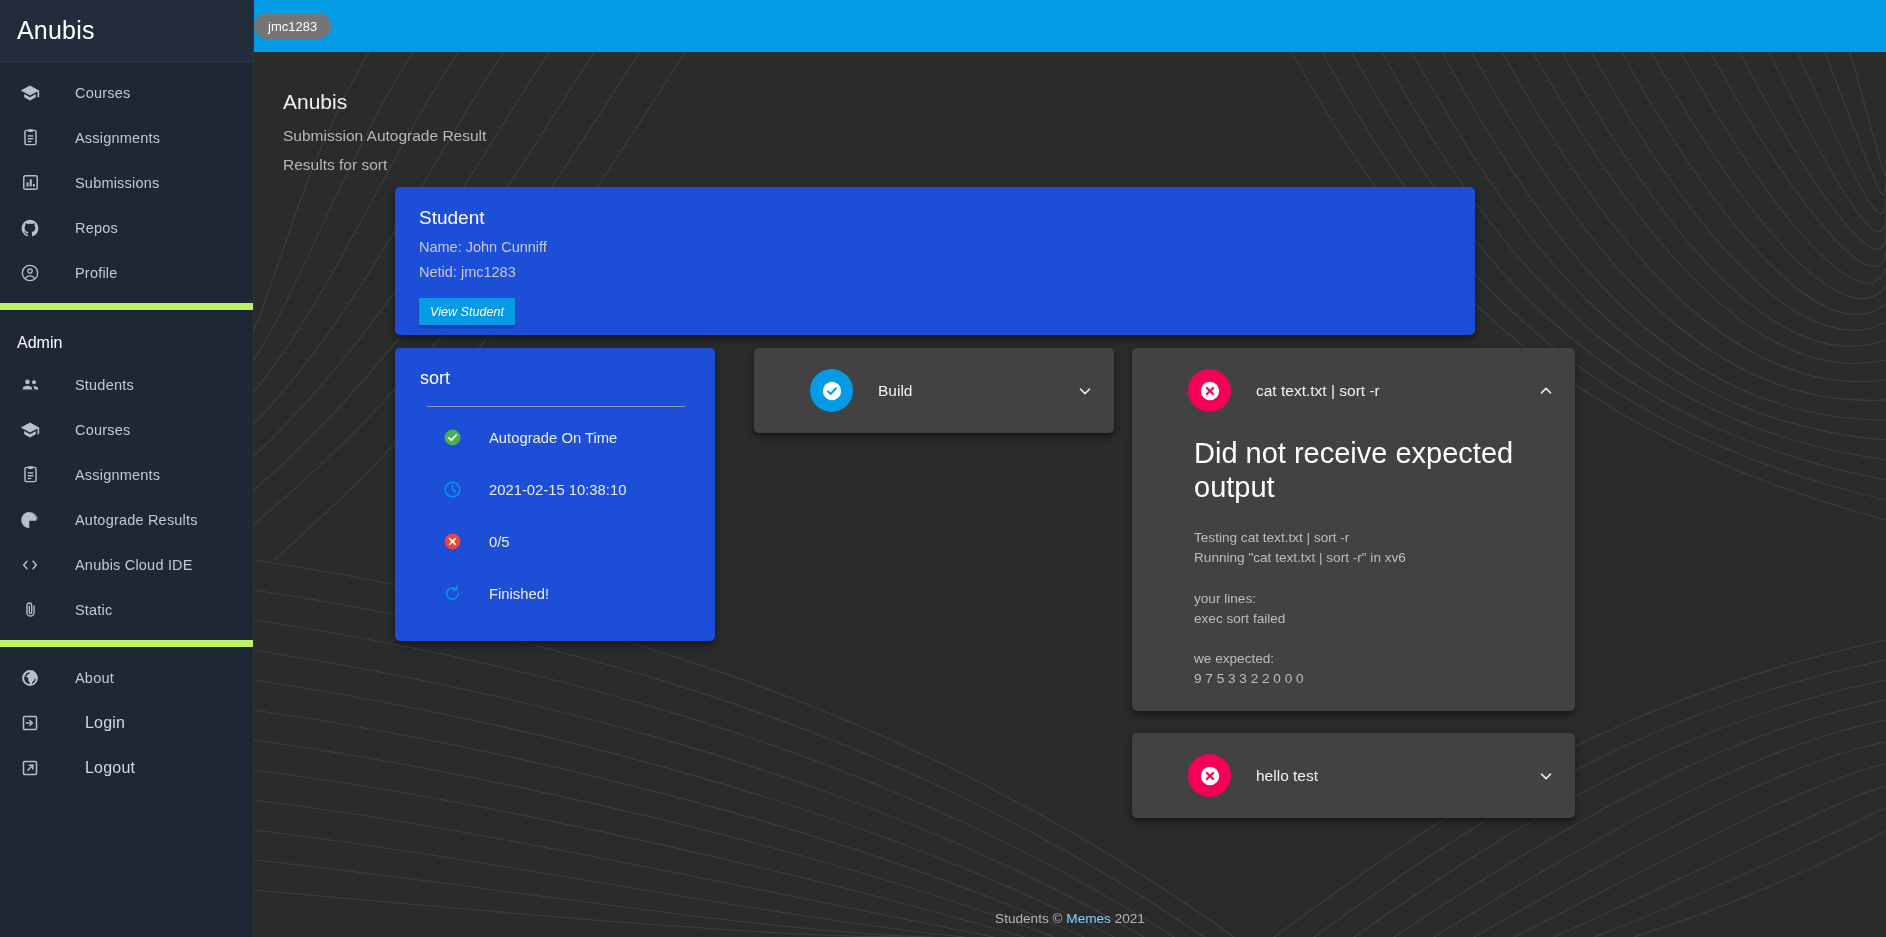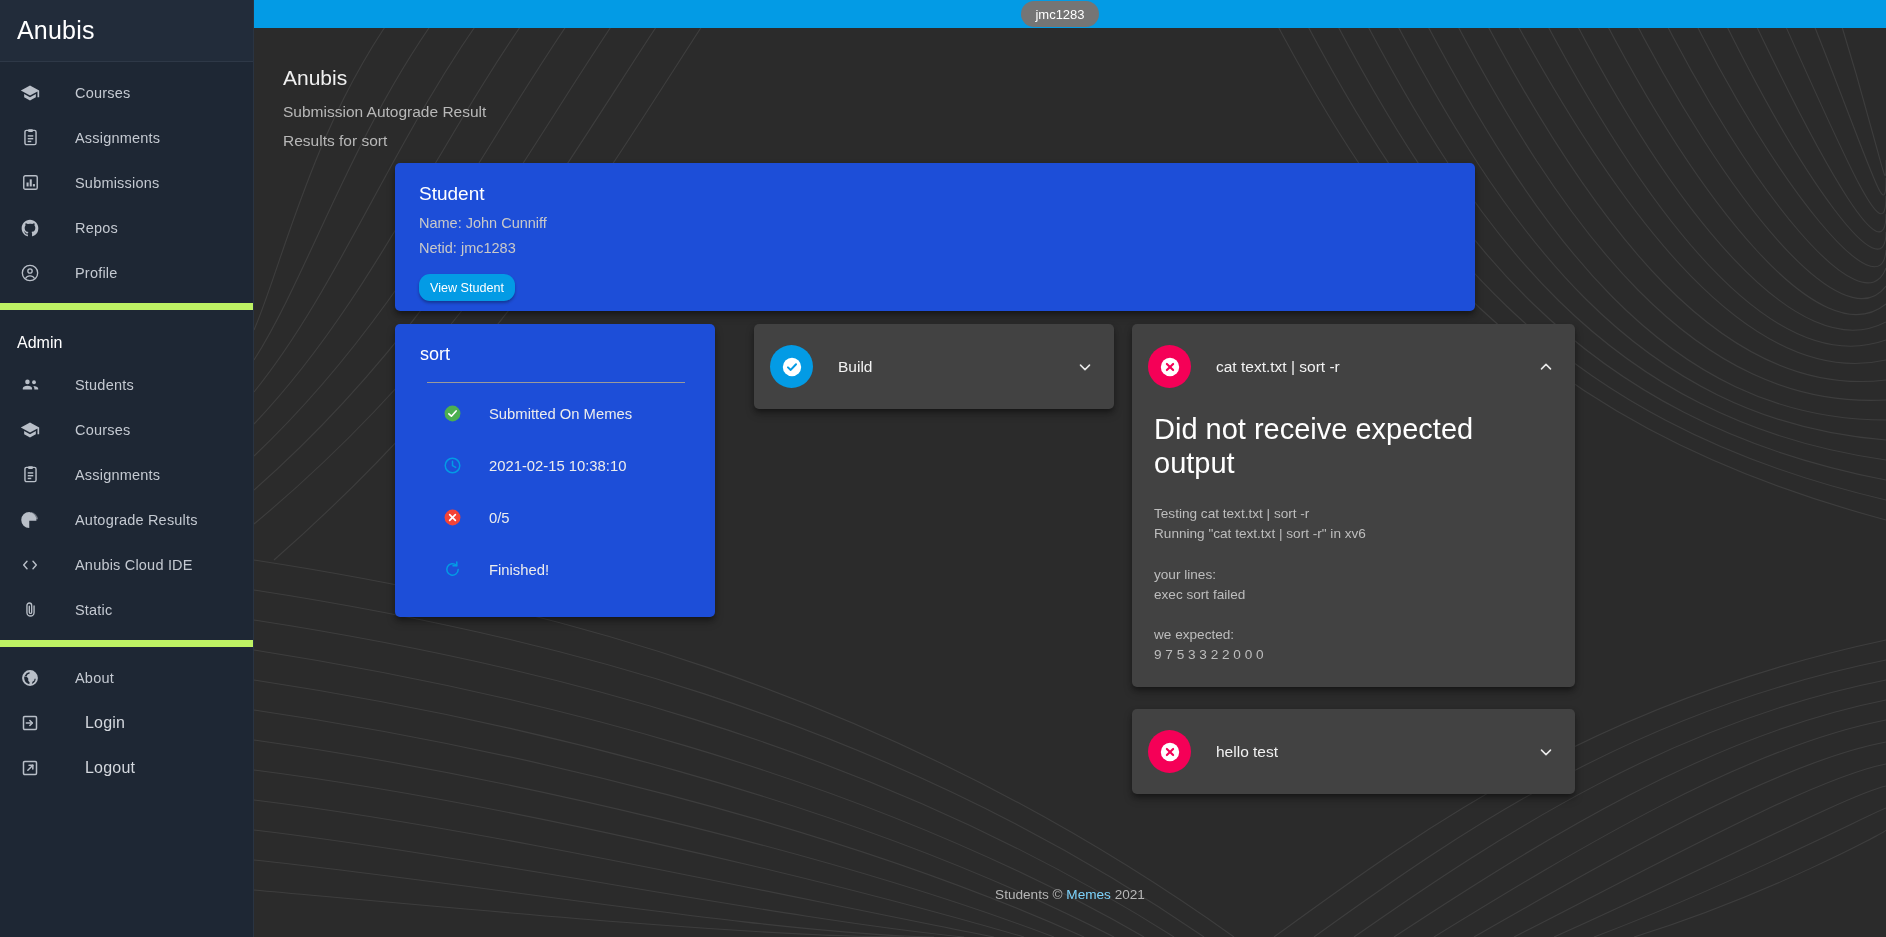--- a/index.html
+++ b/index.html
@@ -64,23 +64,23 @@
     overflow: hidden;
     background: #2b2b2b;
   }
   #bgpattern {
     position: absolute; inset: 0;
     pointer-events: none;
     opacity: .5;
   }
   #topbar {
     position: relative;
-    height: 28px;
+    height: 52px;
     background: #039be5;
-    display: flex; align-items: center; justify-content: center;
+    display: flex; align-items: center; justify-content: flex-start;
     padding-right: 20px;
     z-index: 10;
   }
   .user-chip {
     background: #757575; color: #ffffff;
     border-radius: 14px;
     height: 26px;
     padding: 0 14px;
     display: flex; align-items: center;
     font-size: 13px;
@@ -109,27 +109,28 @@
     position: absolute;
     left: 141px; top: 135px;
     width: 1080px; height: 148px;
     padding: 20px 24px;
   }
   #student-card .sc-title { color: #ffffff; font-size: 19px; margin-bottom: 10px; }
   #student-card .sc-line { color: #c9c9c9; font-size: 14.5px; margin-bottom: 9px; }
   .btn-primary {
     display: inline-flex; align-items: center; justify-content: center;
     background: #039be5; color: #fff;
-    border: none; border-radius: 11px;
+    border: none; border-radius: 0;
     height: 27px; padding: 0 11px;
     font-size: 12.6px;
     font-family: "Liberation Sans", sans-serif;
     cursor: pointer;
     margin-top: 9px;
     box-shadow: 0 2px 3px rgba(0,0,0,.3);
+    font-style: italic;
   }
 
   
   #sort-card {
     position: absolute;
     left: 141px; top: 296px;
     width: 320px;
     padding: 20px 22px 26px 22px;
   }
   #sort-card .so-title { color: #ffffff; font-size: 18px; padding-left: 3px; }
@@ -156,20 +157,21 @@
     position: absolute;
     left: 878px; top: 296px;
     width: 443px;
   }
   .acc {
     background: #424242;
     border-radius: 5px;
     box-shadow: 0 3px 5px -1px rgba(0,0,0,.35), 0 5px 8px 0 rgba(0,0,0,.25);
     overflow: hidden;
     margin-bottom: 22px;
+    padding-left: 40px;
   }
   .acc-head {
     display: flex; align-items: center;
     height: 85px;
     padding: 0 20px 0 16px;
     cursor: pointer;
     position: relative;
   }
   .acc-avatar {
     width: 43px; height: 43px; border-radius: 50%;
@@ -458,21 +460,21 @@
         <div class="so-title">sort</div>
         <div class="so-rule"></div>
 
         <div class="so-row">
           <span class="so-ico">
             <svg width="19" height="19" viewBox="0 0 24 24">
                 <circle cx="12" cy="12" r="10" fill="#4caf50"></circle>
                 <polyline points="7.4,12.4 10.6,15.4 16.6,8.8" fill="none" stroke="#fff" stroke-width="2.1" stroke-linecap="round" stroke-linejoin="round"></polyline>
               </svg>
           </span>
-          <span class="so-txt">Submitted On Memes</span>
+          <span class="so-txt">Autograde On Time</span>
         </div>
 
         <div class="so-row">
           <span class="so-ico">
             <svg width="19" height="19" viewBox="0 0 24 24" fill="none" stroke="#039be5" stroke-width="1.9">
                 <circle cx="12" cy="12" r="9.2"></circle>
                 <polyline points="12,6.6 12,12.2 16,14.4" stroke-linecap="round" stroke-linejoin="round"></polyline>
               </svg>
           </span>
           <span class="so-txt">2021-02-15 10:38:10</span>

